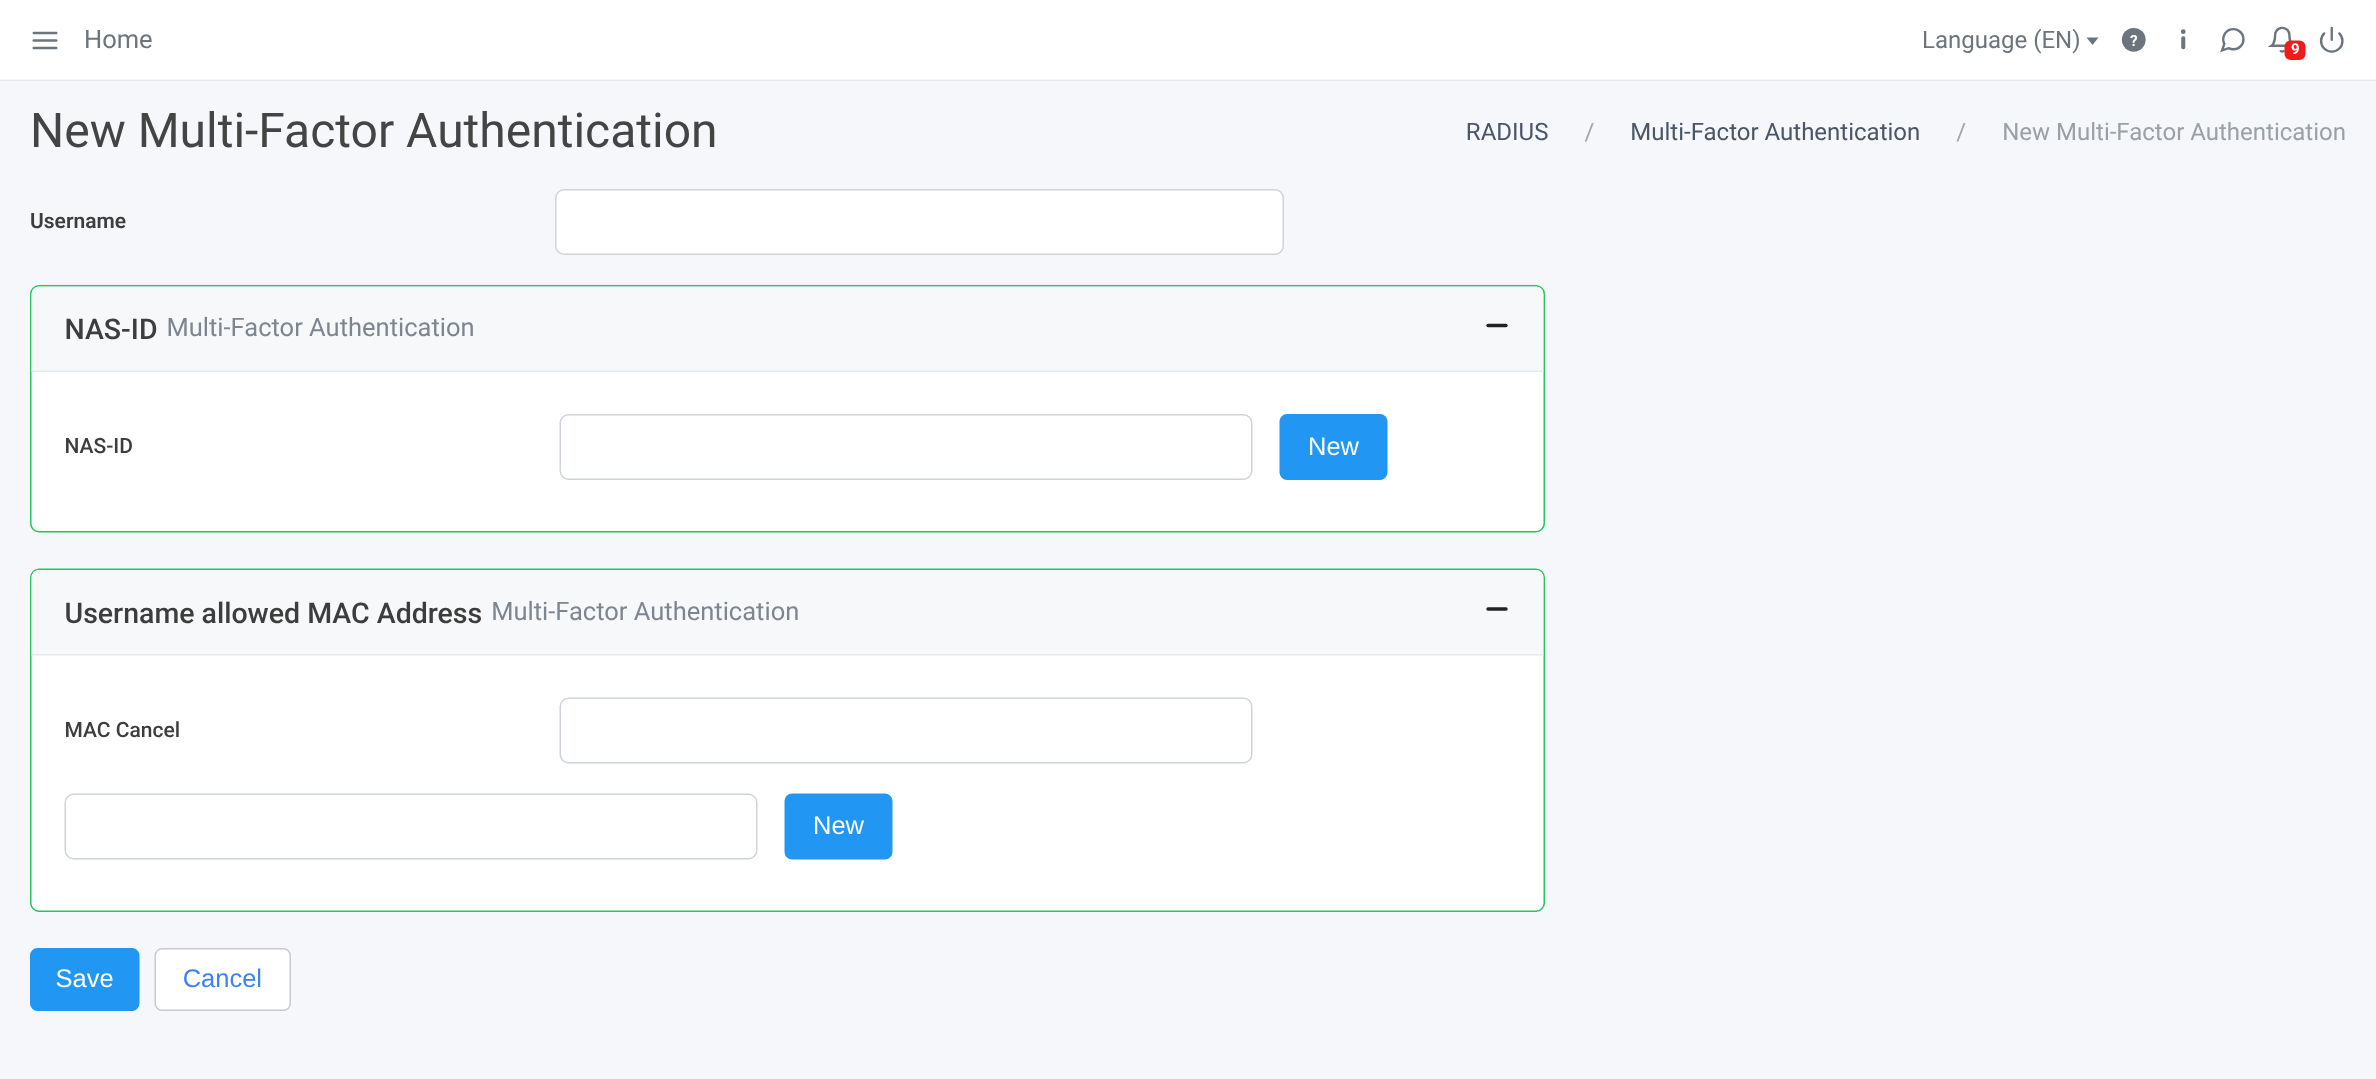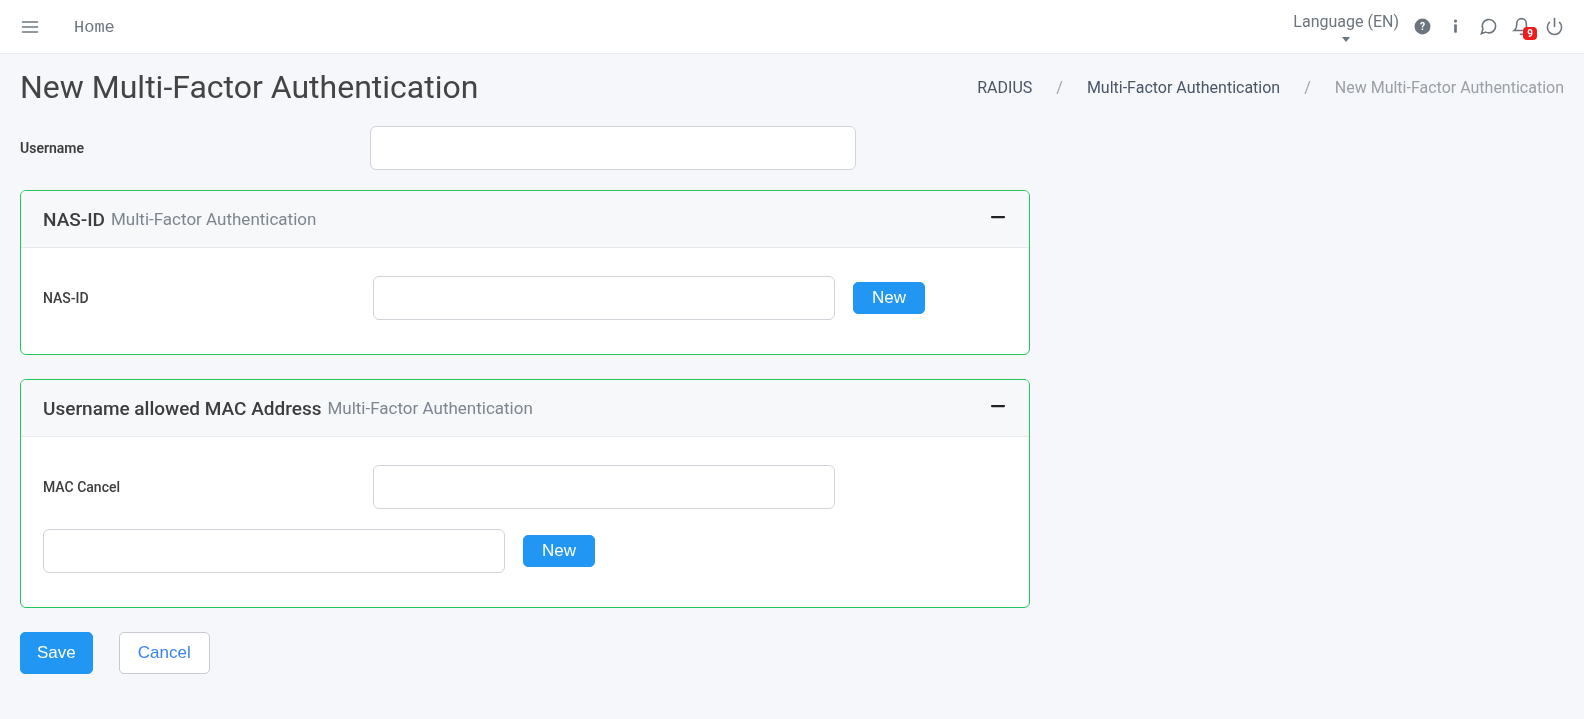--- a/index.html
+++ b/index.html
@@ -12,22 +12,21 @@
       display: flex;
       align-items: center;
       background: #fff;
       border-bottom: 1px solid #e6e9ed;
       height: 54px;
       padding: 0 20px;
     }
     .topbar-left {
       display: flex;
       align-items: flex-end;
-      gap: 34px;
-      font-family: Liberation Mono, monospace;
+      gap: 16px;
     }
     .hamburger {
       cursor: pointer;
       color: #6c757d;
       display: flex;
       align-items: center;
     }
     .hamburger svg { width: 20px; height: 20px; }
     .home-link {
       color: #6c757d;
@@ -40,21 +39,20 @@
       align-items: center;
       gap: 14px;
       color: #6c757d;
     }
     .lang {
       font-size: 16px;
       cursor: pointer;
       display: flex;
       align-items: center;
       gap: 4px;
-      flex-direction: column;
     }
     .caret-down {
       width: 0; height: 0;
       border-left: 4px solid transparent;
       border-right: 4px solid transparent;
       border-top: 5px solid #6c757d;
       margin-top: 2px;
     }
     .topbar-iconbtn {
       cursor: pointer;
@@ -162,42 +160,42 @@
     .card-body .form-row { margin-bottom: 20px; }
     .card-body .form-row:last-child { margin-bottom: 0; }
     .card-body .form-label {
       flex: 0 0 330px;
       font-weight: 500;
     }
     .btn {
       display: inline-flex;
       align-items: center;
       justify-content: center;
-      height: 32px;
+      height: 44px;
       padding: 0 18px;
       font-size: 17px;
       border-radius: 5px;
       cursor: pointer;
       border: 1px solid transparent;
     }
     .btn-primary {
       background: #1f8fff;
       background: #2196f3;
       color: #fff;
       border-color: #2196f3;
     }
     .btn-outline {
       background: #fff;
       color: #3b82f6;
       border-color: #c5cbd1;
     }
     .save-btn { background: #1f8fff; background:#2196f3; color:#fff; border-color:#2196f3; height:42px; padding:0 16px; }
     .actions {
       display: flex;
-      gap: 26px;
+      gap: 10px;
       margin-top: 4px;
     }
   </style>
 </head>
 <body>
 
 <div class="topbar">
   <div class="topbar-left">
     <span class="hamburger">
       <svg viewBox="0 0 24 24" fill="none" stroke="currentColor" stroke-width="2" stroke-linecap="round">

